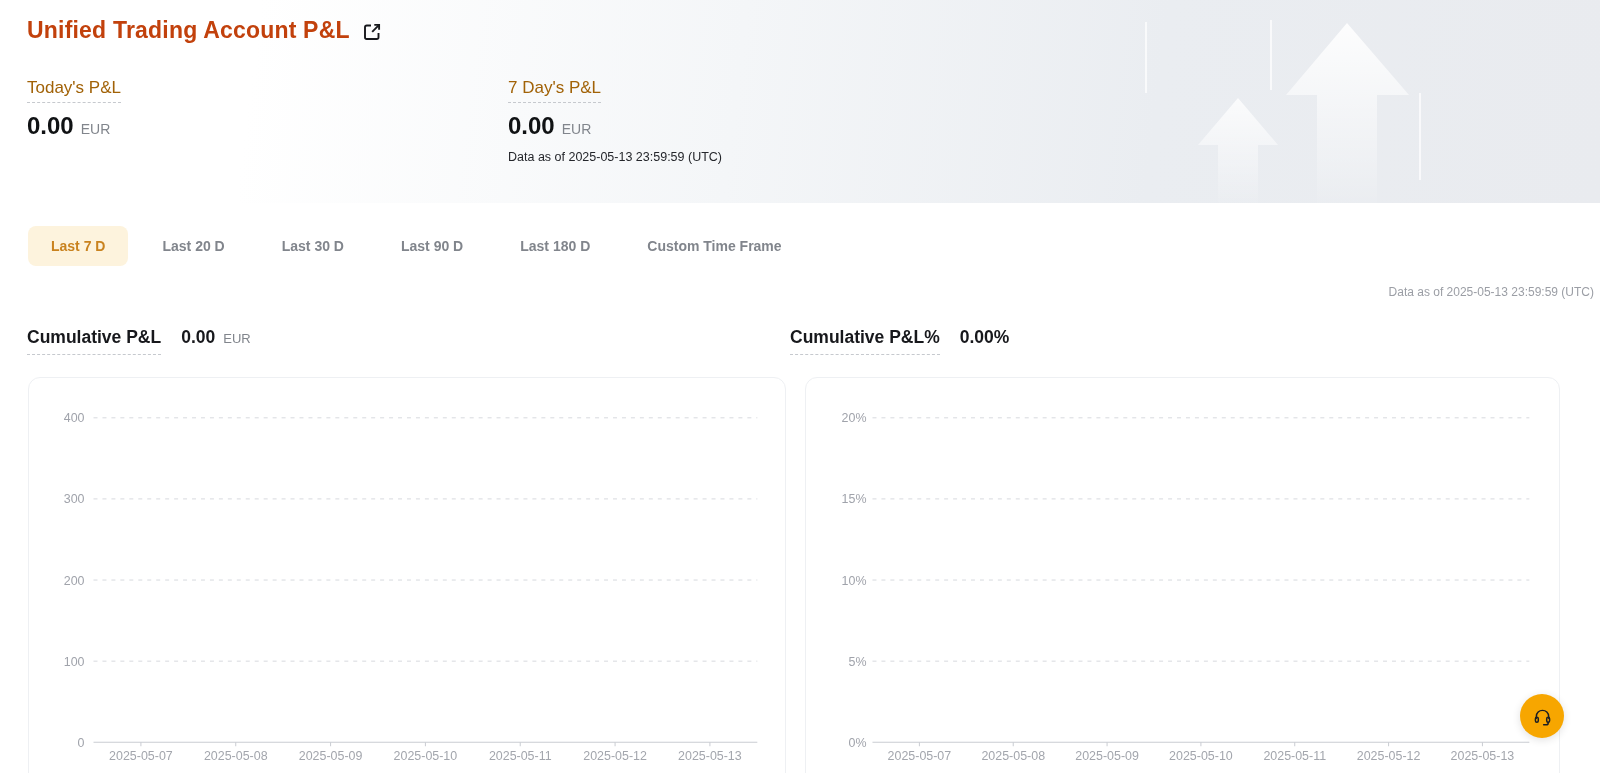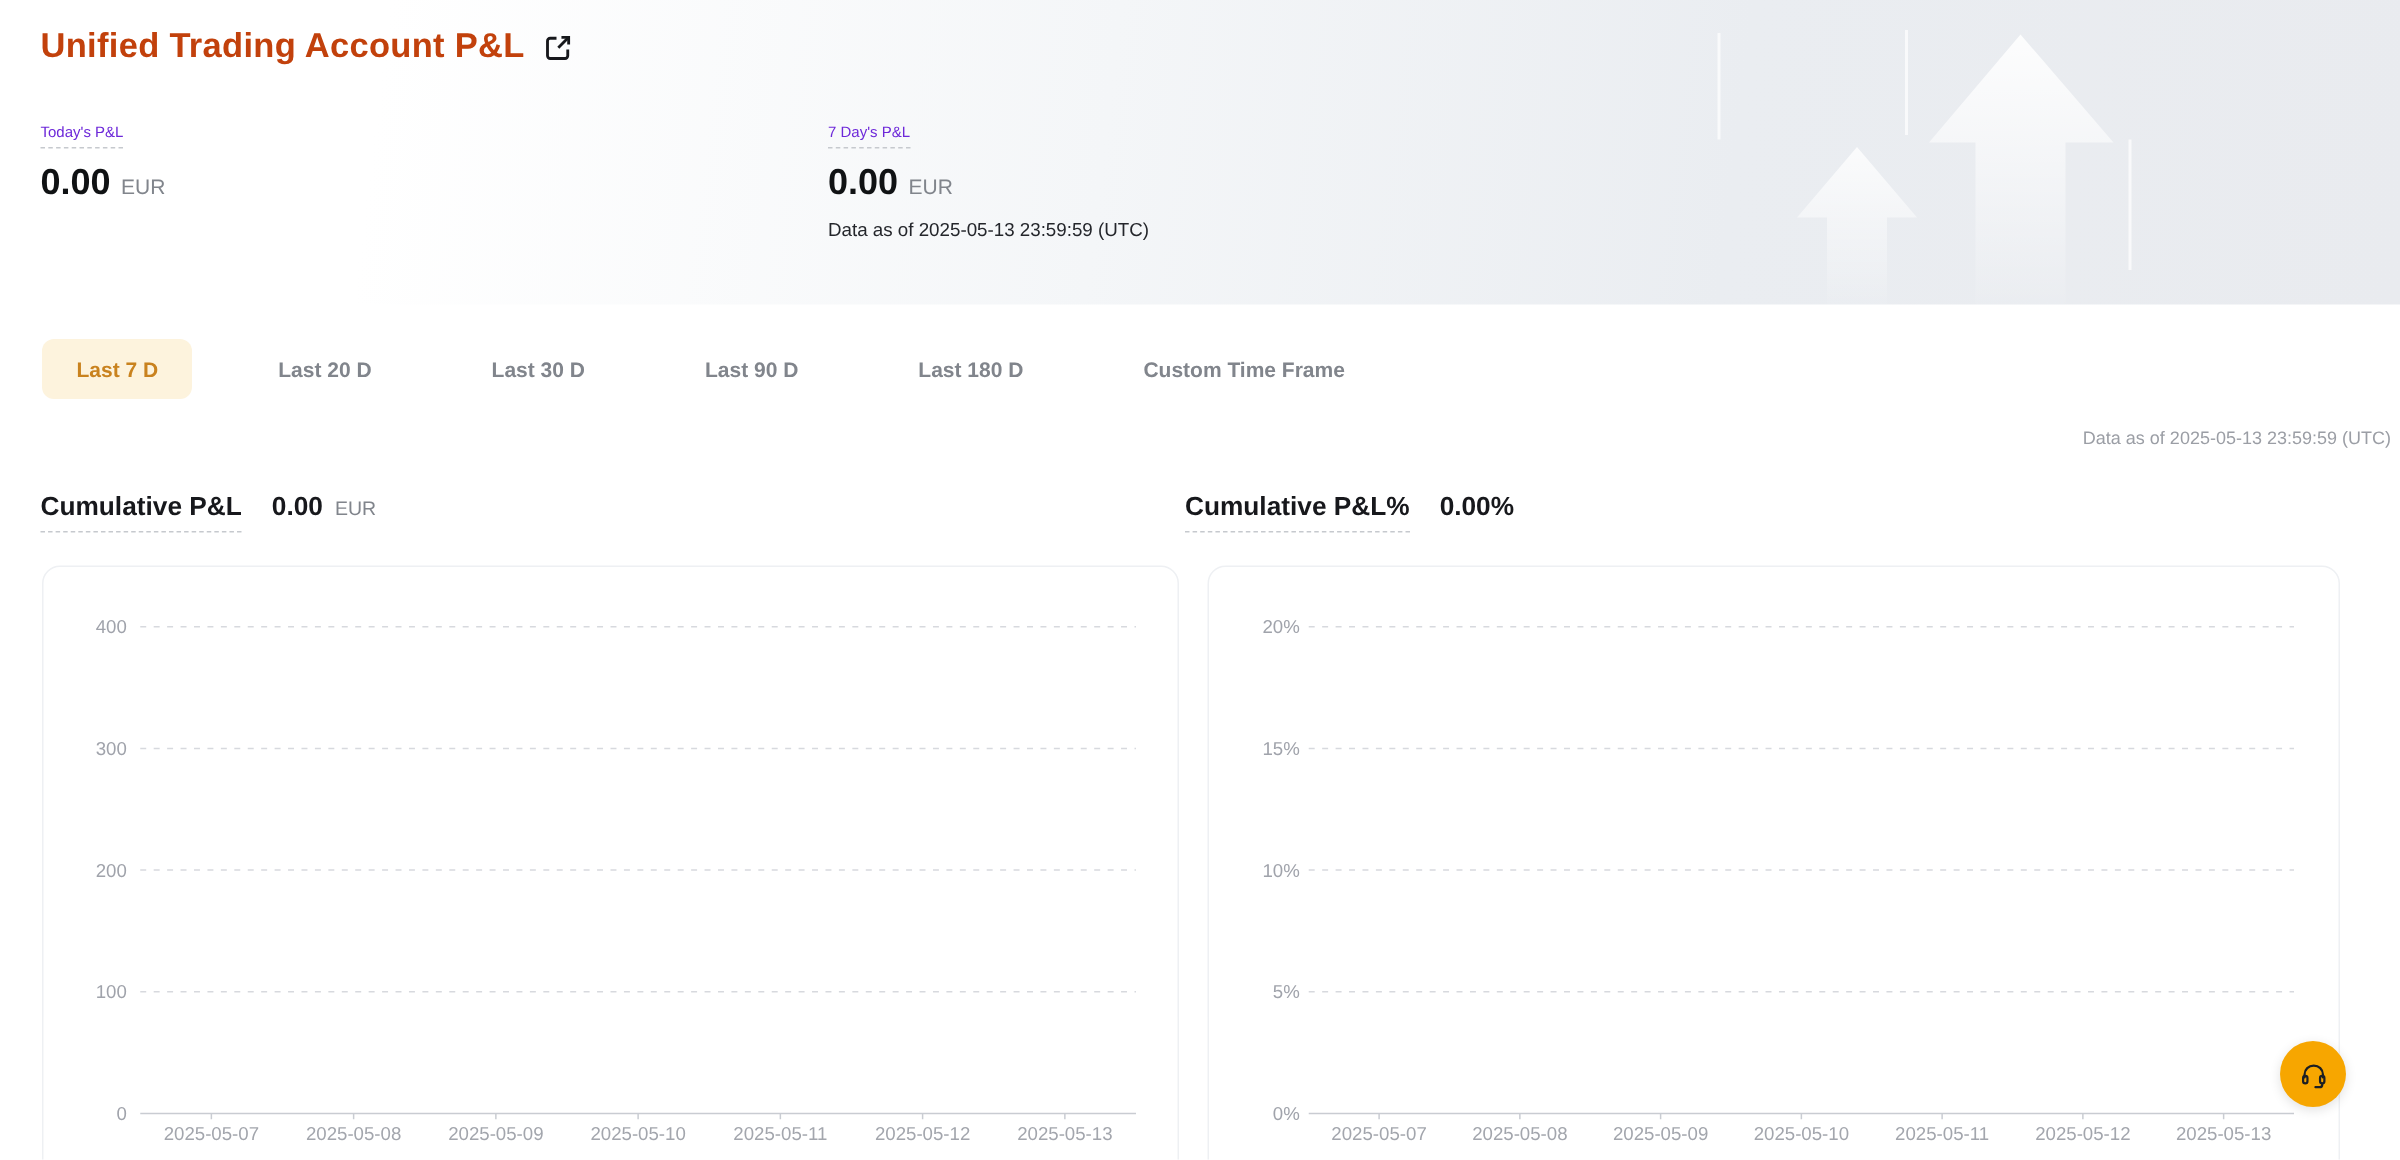--- a/index.html
+++ b/index.html
@@ -15,36 +15,36 @@
     background:linear-gradient(97deg,#ffffff 16%,#f4f6f8 46%,#eaedf1 72%,#e9ebef 100%);
   }
   .banner-art{position:absolute;top:0;left:1100px;width:500px;height:203px;}
   
   .title-row{position:absolute;top:17px;left:27px;display:flex;align-items:center;gap:12px;}
   .page-title{font-size:23px;font-weight:bold;color:#c2410c;letter-spacing:.2px;}
   .ext-icon{width:20px;height:20px;display:block;margin-top:3px;cursor:pointer;}
   
   .stat-col{position:absolute;top:78px;}
   .stat-col.today{left:27px;}
-  .stat-col.sevenday{left:552px;}
+  .stat-col.sevenday{left:508px;}
   .stat-label{
-    display:inline-block;font-size:10px;color:#6d28d9;
+    display:inline-block;font-size:17px;color:#a16207;
     padding-bottom:4px;border-bottom:1px dashed #c6c9ce;cursor:help;
   }
   .stat-valuerow{margin-top:9px;display:flex;align-items:baseline;gap:7px;}
   .stat-value{font-size:24px;font-weight:bold;color:#101214;}
   .stat-unit{font-size:14px;color:#81858c;}
   .stat-note{
     margin-top:7px;font-size:12.5px;line-height:20px;color:#24262b;max-width:420px;
   }
   .refresh-icon{
     width:14px;height:14px;display:inline-block;vertical-align:-2px;margin-left:4px;cursor:pointer;
   }
   
-  .tabs{position:absolute;top:226px;left:28px;display:flex;gap:34px;}
+  .tabs{position:absolute;top:226px;left:28px;display:flex;gap:11px;}
   .tab{
     height:40px;display:flex;align-items:center;padding:0 23px;border-radius:8px;
     font-size:14px;font-weight:bold;color:#81858c;cursor:pointer;white-space:nowrap;
     background:transparent;border:none;
   }
   .tab.active{background:#fdf3dd;color:#c9821e;}
   
   .data-asof{position:absolute;top:285px;right:6px;font-size:12px;color:#9b9ea5;}
   
   .chart-title{position:absolute;top:327px;display:flex;align-items:baseline;gap:20px;}

